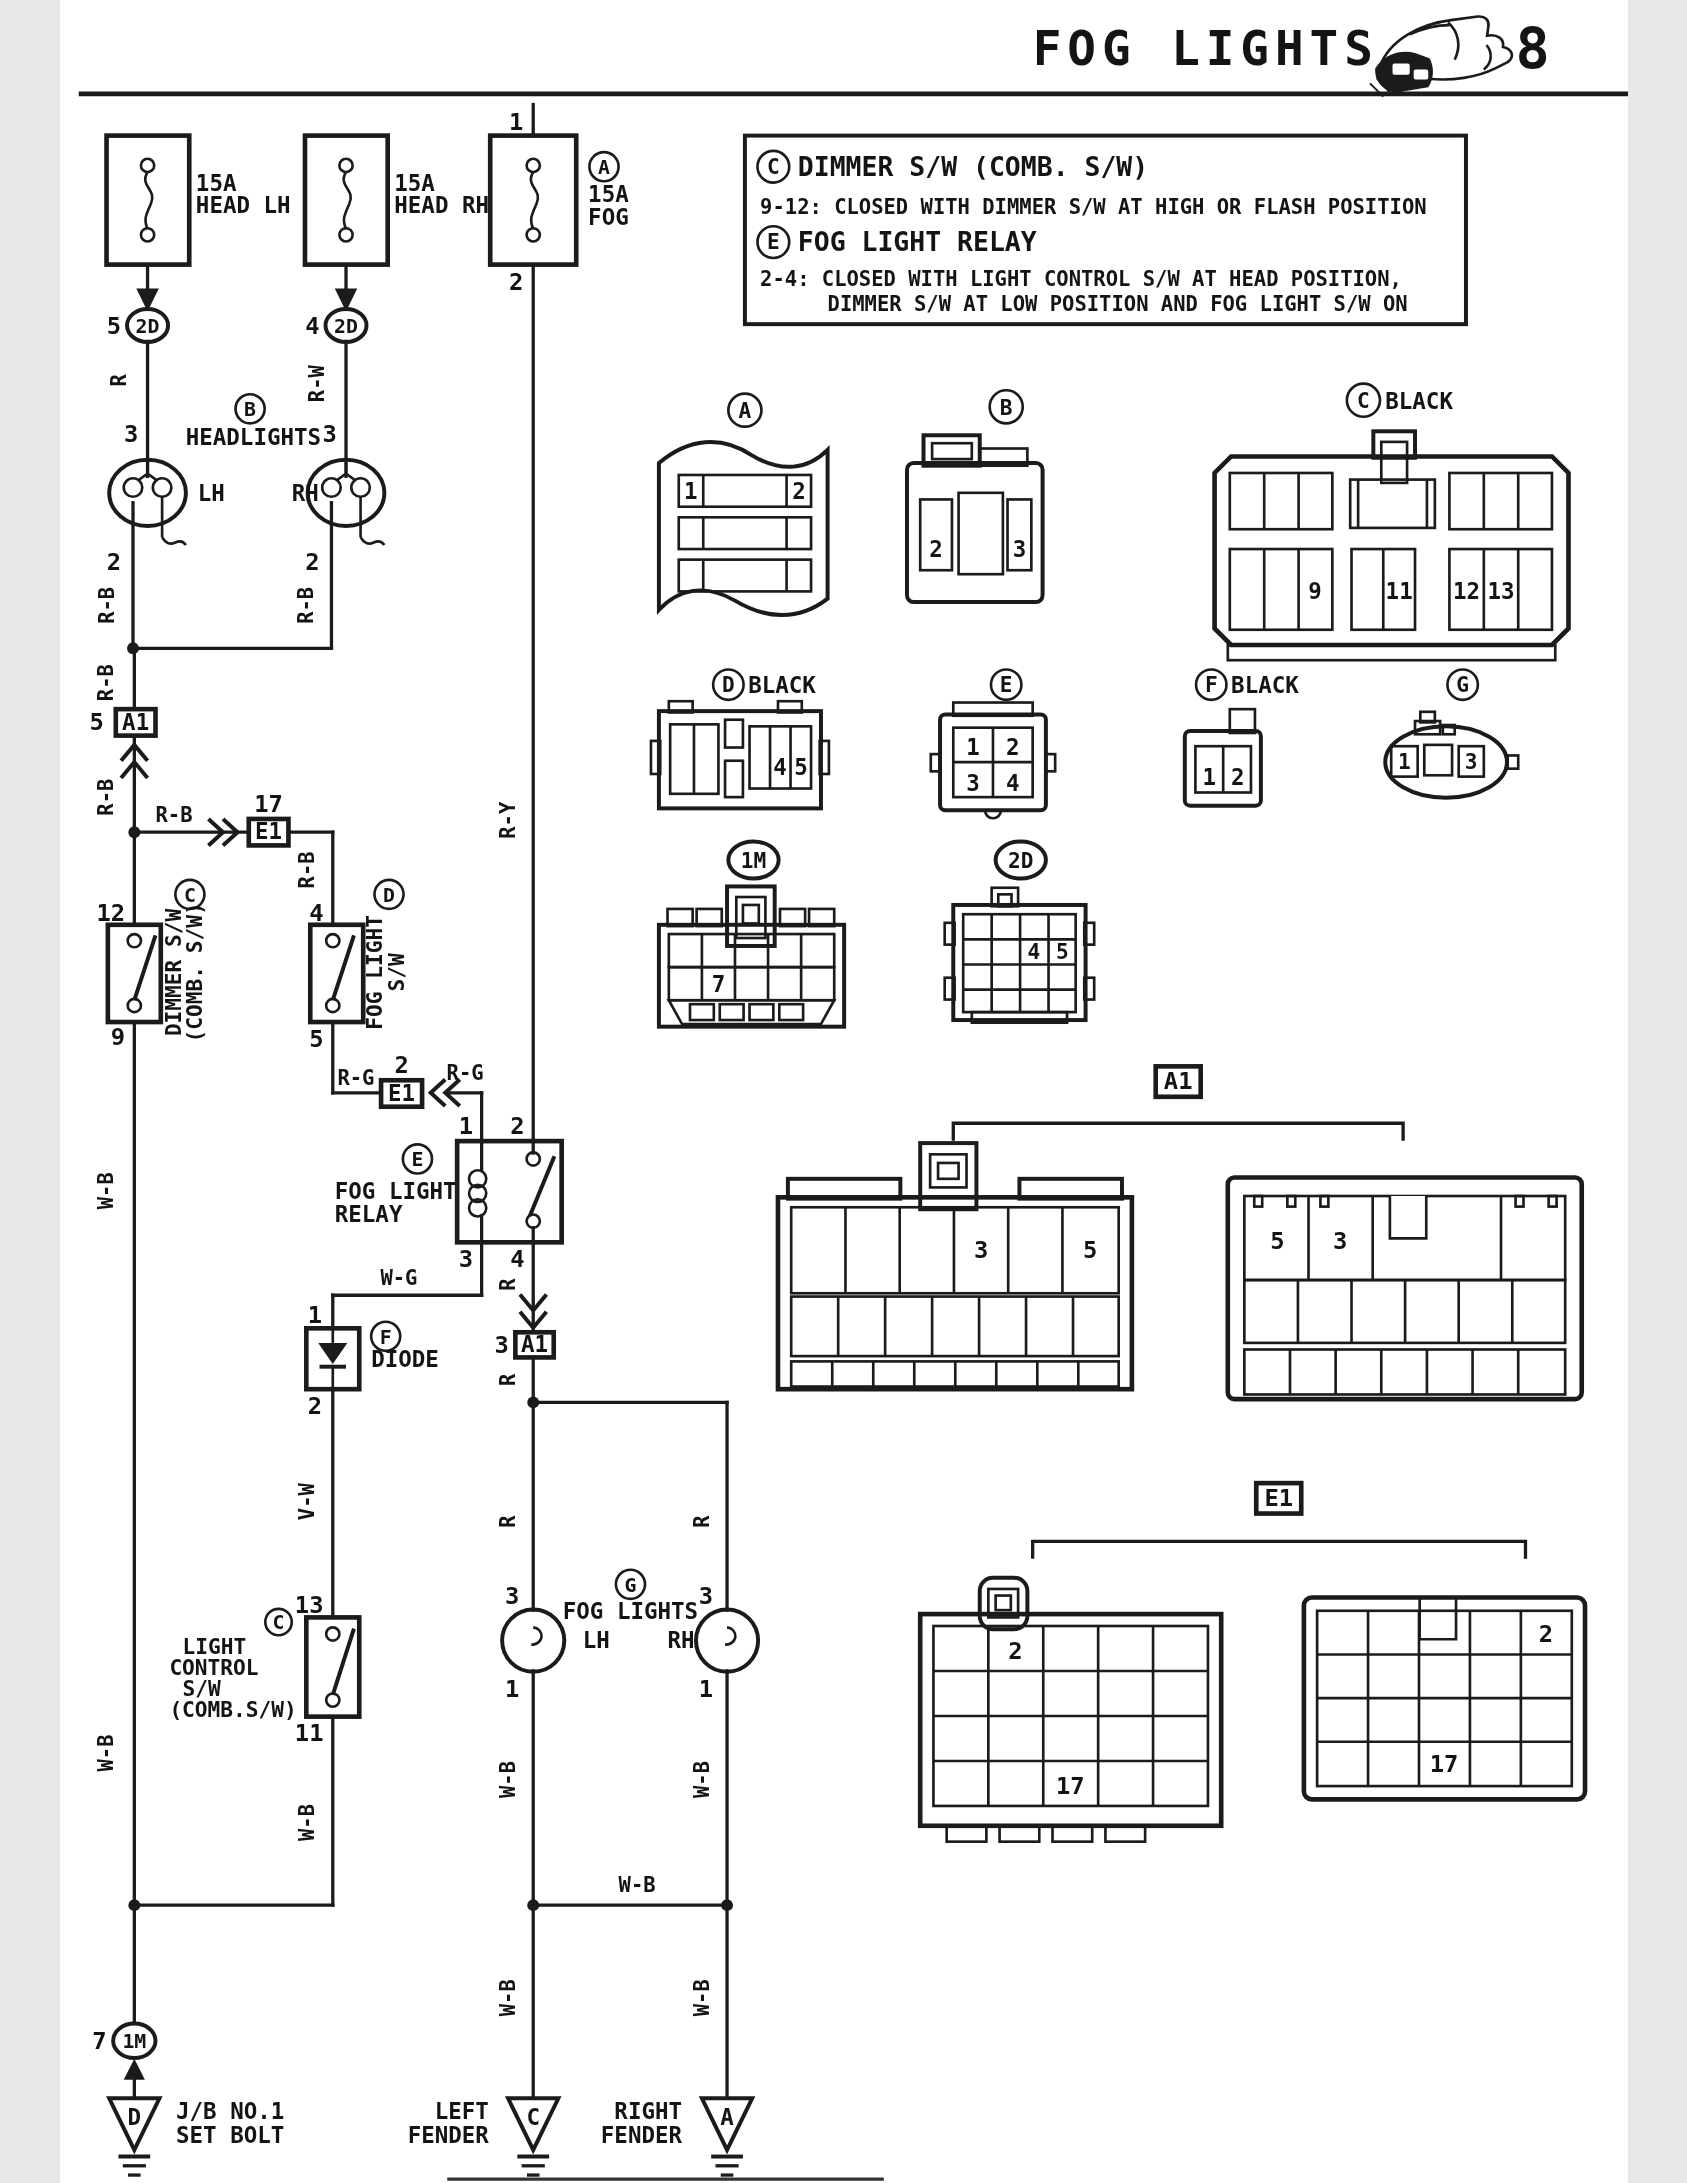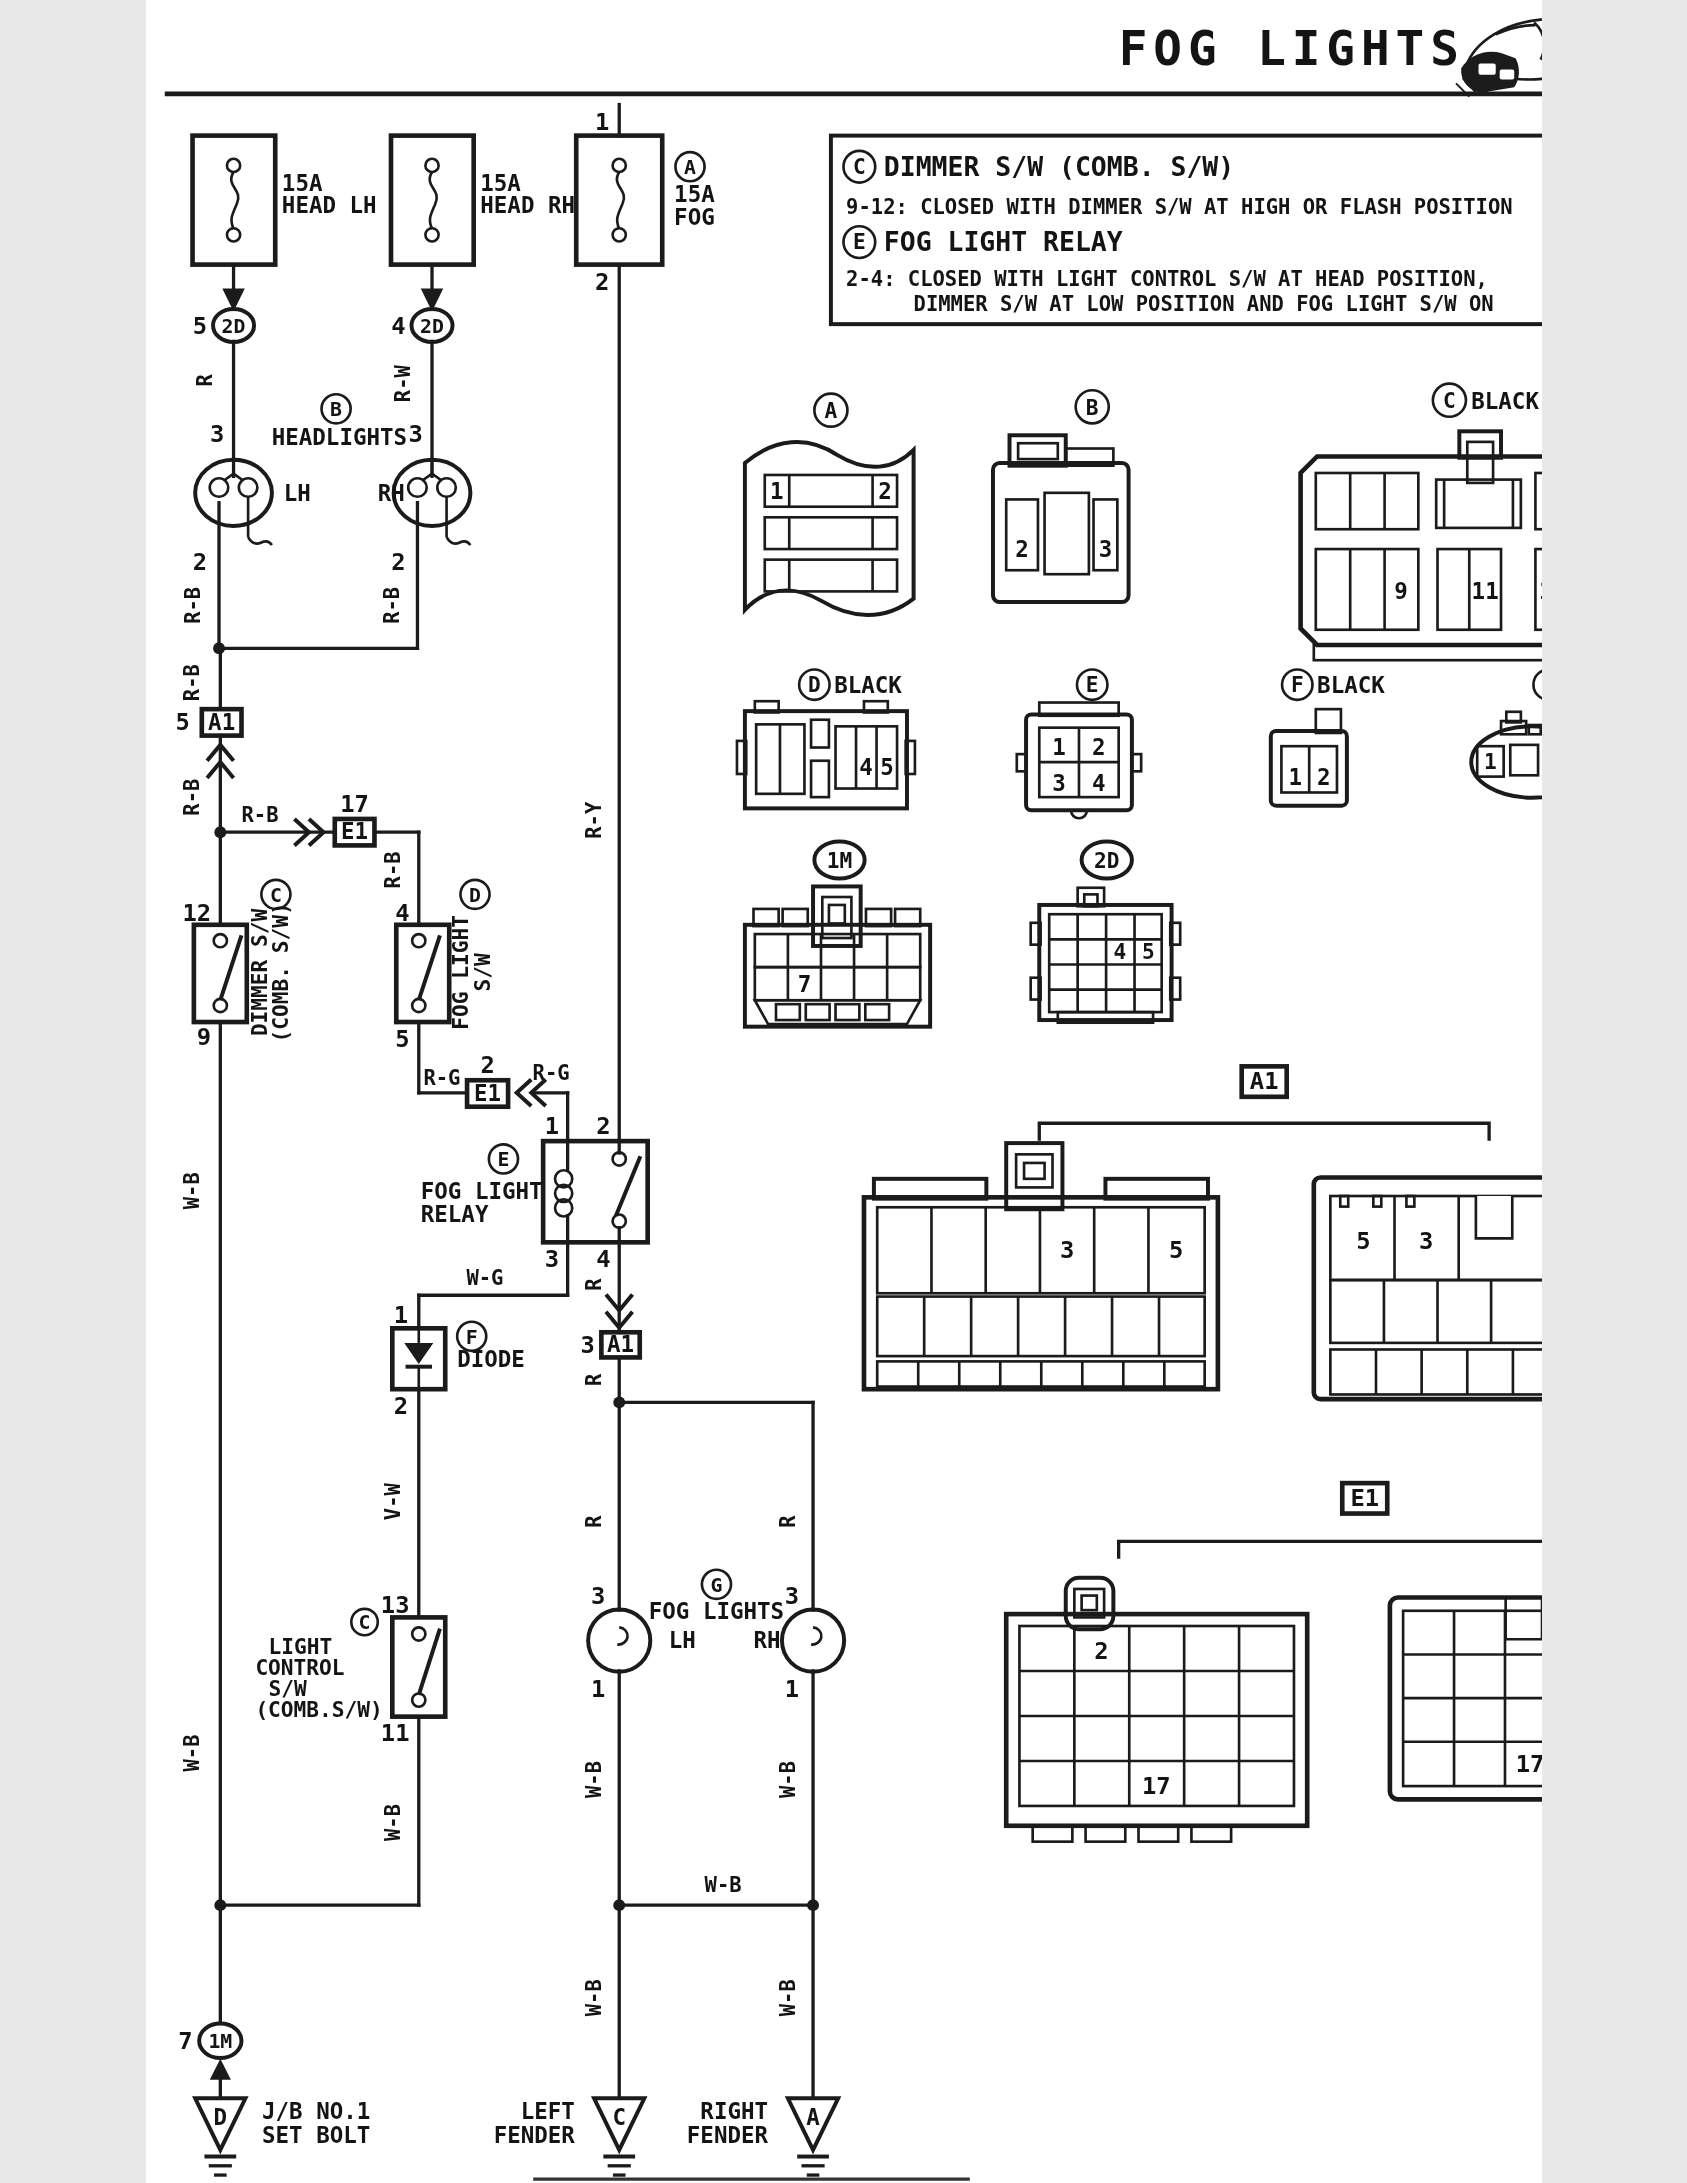--- a/index.html
+++ b/index.html
@@ -1,16 +1,16 @@
 <!DOCTYPE html>
 <html style="font-size:10.6px"><head>
 <meta charset="utf-8">
 <style>
   html,body{margin:0;padding:0;background:#e8e8e8;}
-  .page{position:relative;width:1396px;height:2183px;background:#ffffff;margin:0 auto;overflow:hidden;}
+  .page{position:relative;width:1568px;height:2183px;background:#ffffff;margin:0 auto;overflow:hidden;}
   svg{position:absolute;left:0;top:0;}
   .w  {stroke:#1b1b1b;stroke-width:5;fill:none;stroke-linecap:square;}
   .w3 {stroke:#1b1b1b;stroke-width:3;fill:none;}
   .w4 {stroke:#1b1b1b;stroke-width:4;fill:none;}
   .w6 {stroke:#1b1b1b;stroke-width:6;fill:none;}
   .w7 {stroke:#1b1b1b;stroke-width:7;fill:none;}
   .ink{fill:#1b1b1b;stroke:none;}
   text{font-family:"DejaVu Sans Mono","Liberation Mono",monospace;font-weight:bold;fill:#141414;}.t30{font-size:30px}.t31{font-size:31px}.t32{font-size:32px}
   .t34{font-size:34px}.t36{font-size:36px}.t40{font-size:40px}
   .title{font-size:72px;letter-spacing:9px}

